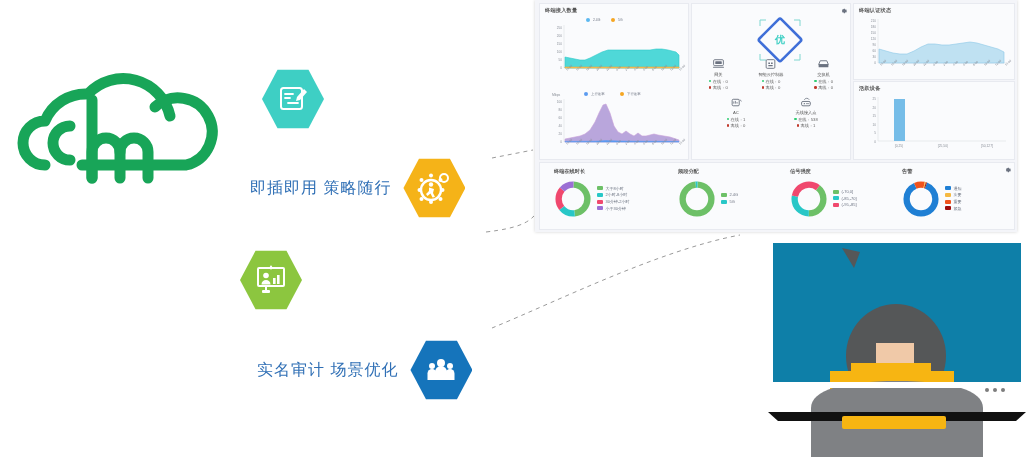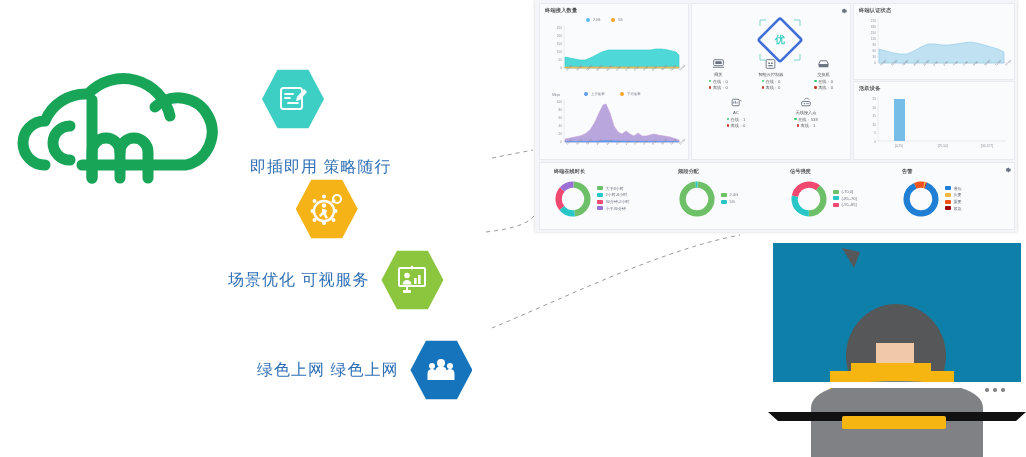--- a/index.html
+++ b/index.html
@@ -81,21 +81,21 @@
     <div class="hex" style="background:#3ecfc4;">
       <svg width="34" height="34" viewBox="0 0 34 34">
         <rect x="5" y="6" width="21" height="21" rx="2.5" fill="none" stroke="#fff" stroke-width="2"></rect>
         <path d="M9 12h8M9 16h5M12 21h10" stroke="#fff" stroke-width="1.8" stroke-linecap="round"></path>
         <path d="M21 15 L28 7 L31 10 L24 18 L20 19 Z" fill="#fff"></path>
       </svg>
     </div>
   </div>
 </div>
 
-<div class="feature-row" style="left:250px;top:157px;flex-direction:column;">
+<div class="feature-row" style="left:250px;top:157px;">
   <div class="feature-label">即插即用 策略随行</div>
   <div class="hexwrap">
     <div class="hex" style="background:#f5b318;">
       <svg width="36" height="36" viewBox="0 0 36 36">
         <g fill="none" stroke="#fff" stroke-width="2.4">
           <circle cx="15" cy="20" r="10"></circle>
         </g>
         <g fill="#fff">
           <circle cx="15" cy="5.5" r="2"></circle>
             <circle cx="24.5" cy="10" r="2"></circle>
@@ -112,21 +112,20 @@
         </g>
         <g fill="none" stroke="#fff" stroke-width="2">
             <circle cx="28" cy="8" r="4"></circle>
           </g>
       </svg>
     </div>
   </div>
 </div>
 
 <div class="feature-row" style="left:228px;top:249px;">
-  <div class="feature-label">场景优化 可视服务</div>
   <div class="hexwrap">
     <div class="hex" style="background:#8cc63f;">
       <svg width="36" height="36" viewBox="0 0 36 36">
         <rect x="5" y="6" width="26" height="18" rx="1" fill="none" stroke="#fff" stroke-width="2"></rect>
         <path d="M18 4.5v2" stroke="#fff" stroke-width="2" stroke-linecap="round"></path>
         <g fill="#fff">
           <rect x="20" y="16" width="2.6" height="6"></rect>
           <rect x="24" y="13" width="2.6" height="9"></rect>
           <circle cx="13" cy="13.5" r="2.8"></circle>
           <path d="M8.5 22.5c0-3 2-4.6 4.5-4.6s4.5 1.6 4.5 4.6z"></path>
@@ -134,21 +133,21 @@
         <path d="M13 25v4" stroke="#fff" stroke-width="2"></path>
         <g fill="#fff">
             <rect x="9" y="28" width="8" height="3" rx="1"></rect>
           </g>
       </svg>
     </div>
   </div>
 </div>
 
 <div class="feature-row" style="left:257px;top:339px;">
-  <div class="feature-label">绿色上网 绿色上网</div>
+  <div class="feature-label">实名审计 场景优化</div>
   <div class="hexwrap">
     <div class="hex" style="background:#1574bb;">
       <svg width="36" height="36" viewBox="0 0 36 36">
         <g fill="#fff">
           <circle cx="18" cy="11" r="4"></circle>
             <path d="M12 28v-8a6 6 0 0 1 12 0v8z"></path>
           <circle cx="9" cy="14" r="3"></circle>
             <path d="M4.5 28v-6.5a4.5 4.5 0 0 1 9 0V28z"></path>
           <circle cx="27" cy="14" r="3"></circle>
             <path d="M22.5 28v-6.5a4.5 4.5 0 0 1 9 0V28z"></path>

